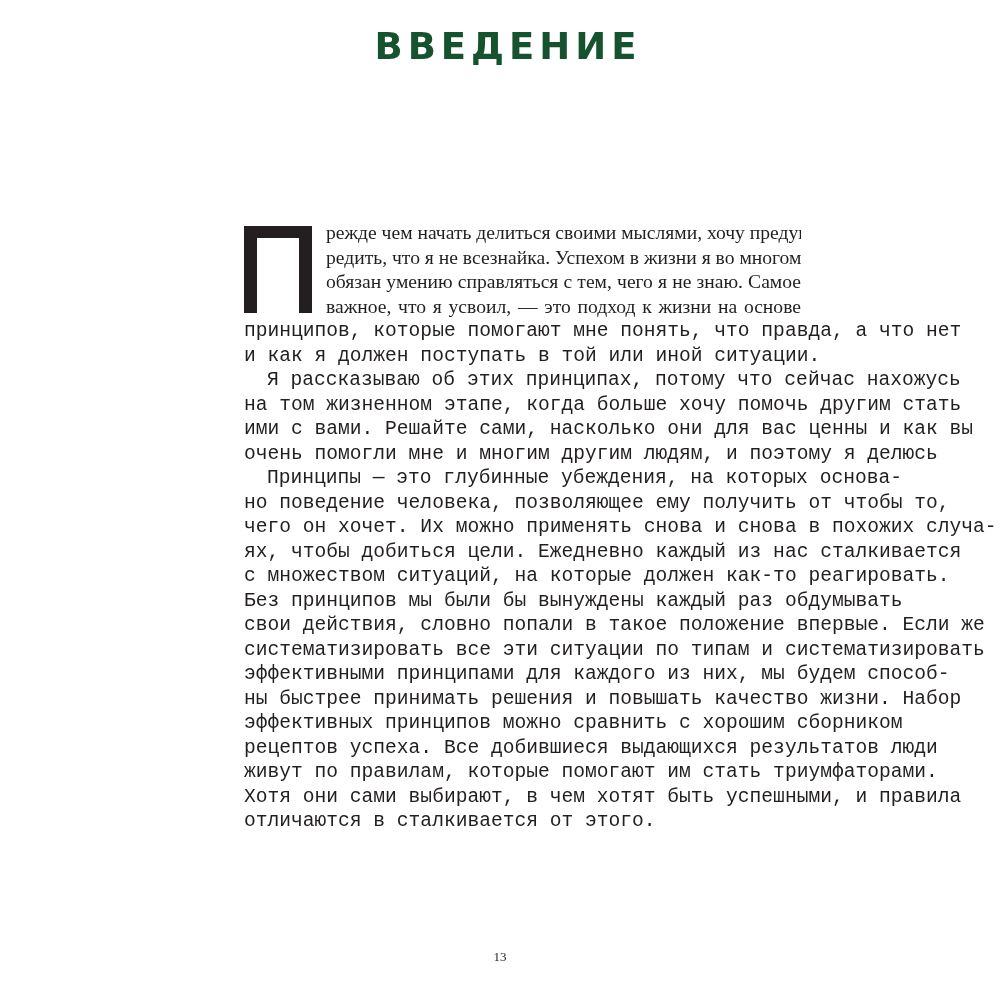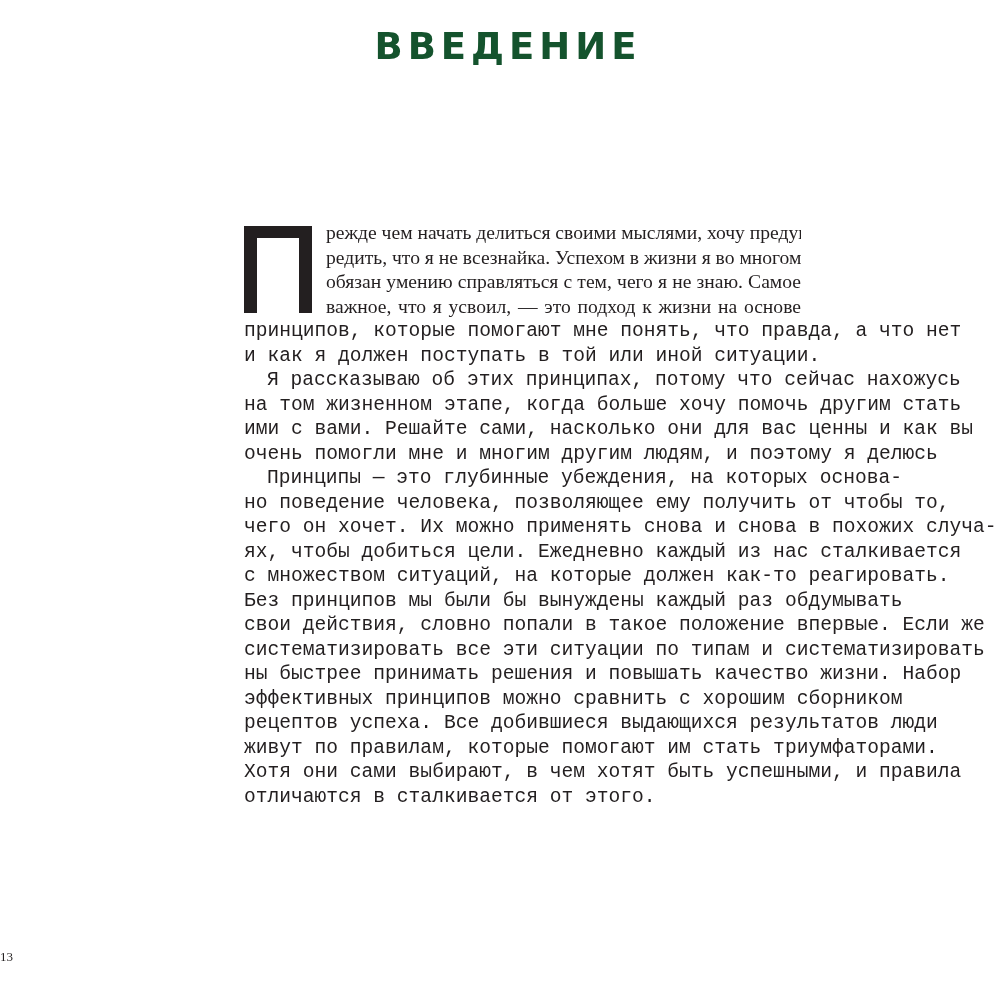--- a/index.html
+++ b/index.html
@@ -84,20 +84,21 @@
       overflow: hidden;
       text-align: justify;
       text-align-last: justify;
       white-space: nowrap;
     }
     .page-number {
       position: absolute;
       top: 949px;
       left: 0;
       width: 1000px;
+      text-align: center;
       font-family: "Liberation Serif", serif;
       font-size: 13px;
       color: #231f20;
     }
   </style>
 </head>
 <body>
 
 <h1 class="chapter-title">ВВЕДЕНИЕ</h1>
 
@@ -128,20 +129,21 @@
 
   <div class="paragraph">
     <span class="line indent">Принципы — это глубинные убеждения, на которых основа-</span>
     <span class="line">но поведение человека, позволяющее ему получить от чтобы то,</span>
     <span class="line">чего он хочет. Их можно применять снова и снова в похожих случа-</span>
     <span class="line">ях, чтобы добиться цели. Ежедневно каждый из нас сталкивается</span>
     <span class="line">с множеством ситуаций, на которые должен как-то реагировать.</span>
     <span class="line">Без принципов мы были бы вынуждены каждый раз обдумывать</span>
     <span class="line">свои действия, словно попали в такое положение впервые. Если же</span>
     <span class="line">систематизировать все эти ситуации по типам и систематизировать</span>
+    <span class="line">эффективными принципами для каждого из них, мы будем способ-</span>
     <span class="line">ны быстрее принимать решения и повышать качество жизни. Набор</span>
     <span class="line">эффективных принципов можно сравнить с хорошим сборником</span>
     <span class="line">рецептов успеха. Все добившиеся выдающихся результатов люди</span>
     <span class="line">живут по правилам, которые помогают им стать триумфаторами.</span>
     <span class="line">Хотя они сами выбирают, в чем хотят быть успешными, и правила</span>
     <span class="line last">отличаются в сталкивается от этого.</span>
   </div>
 </div>
 
 <div class="page-number">13</div>

